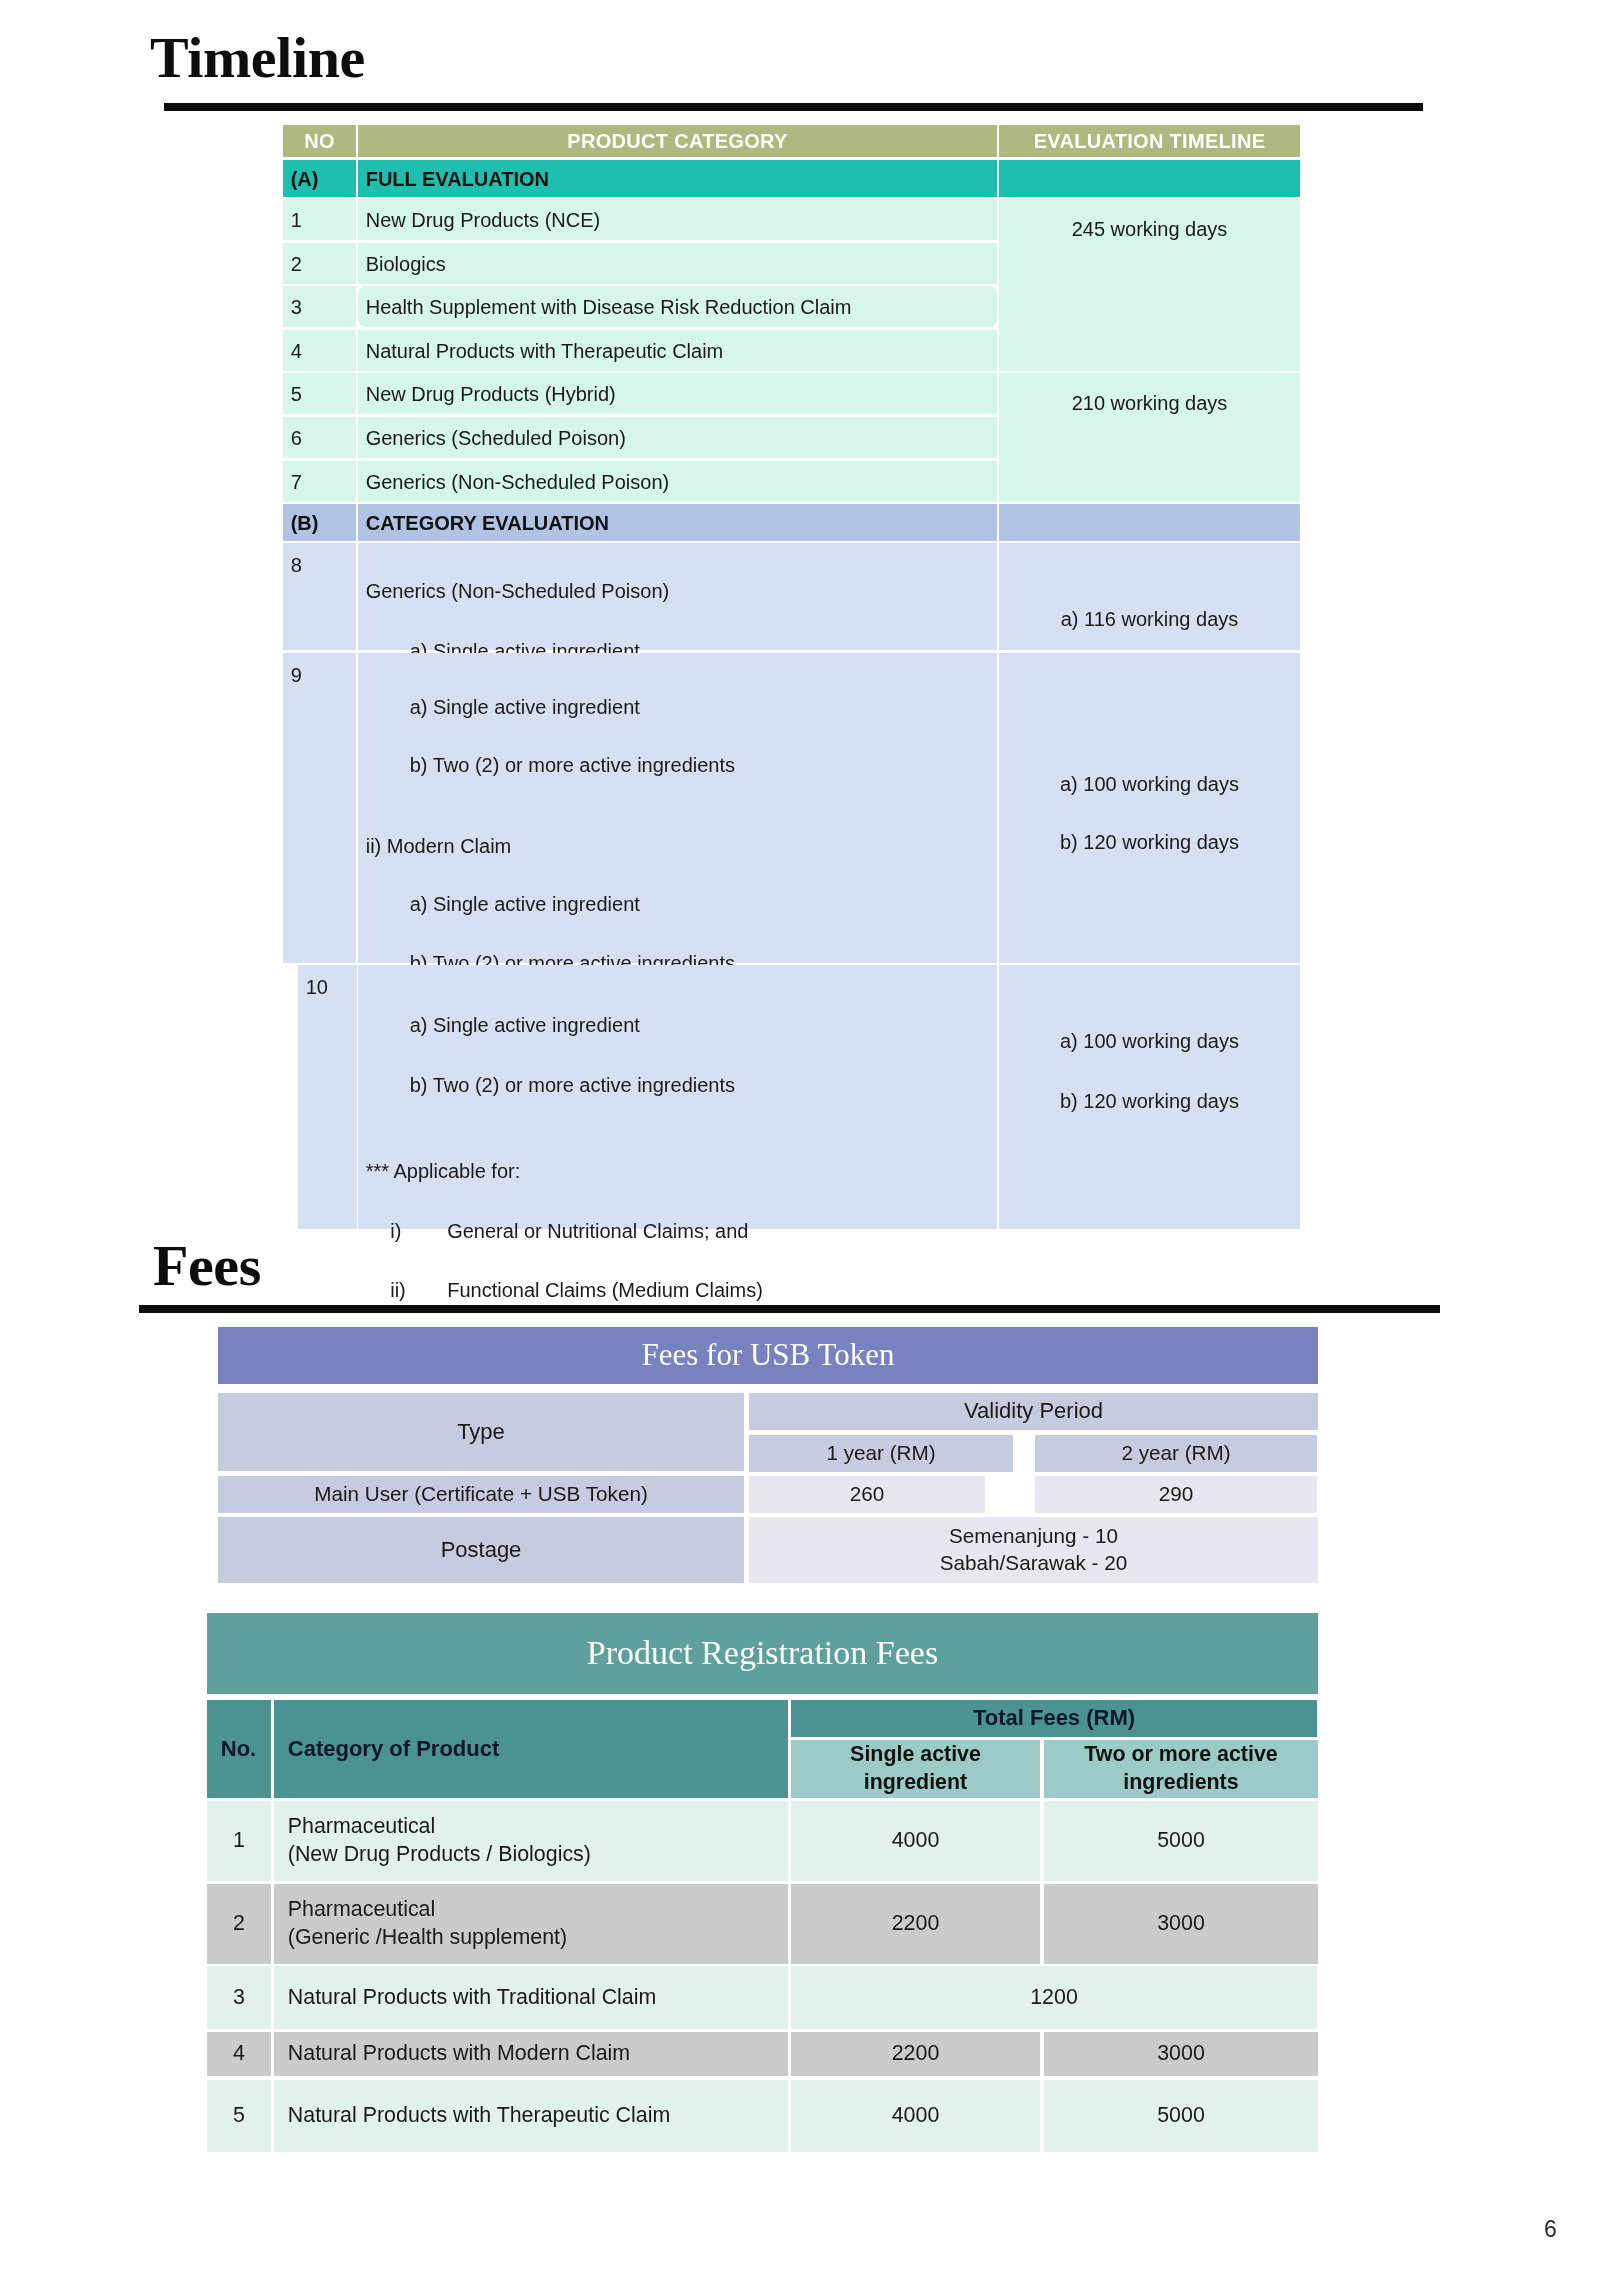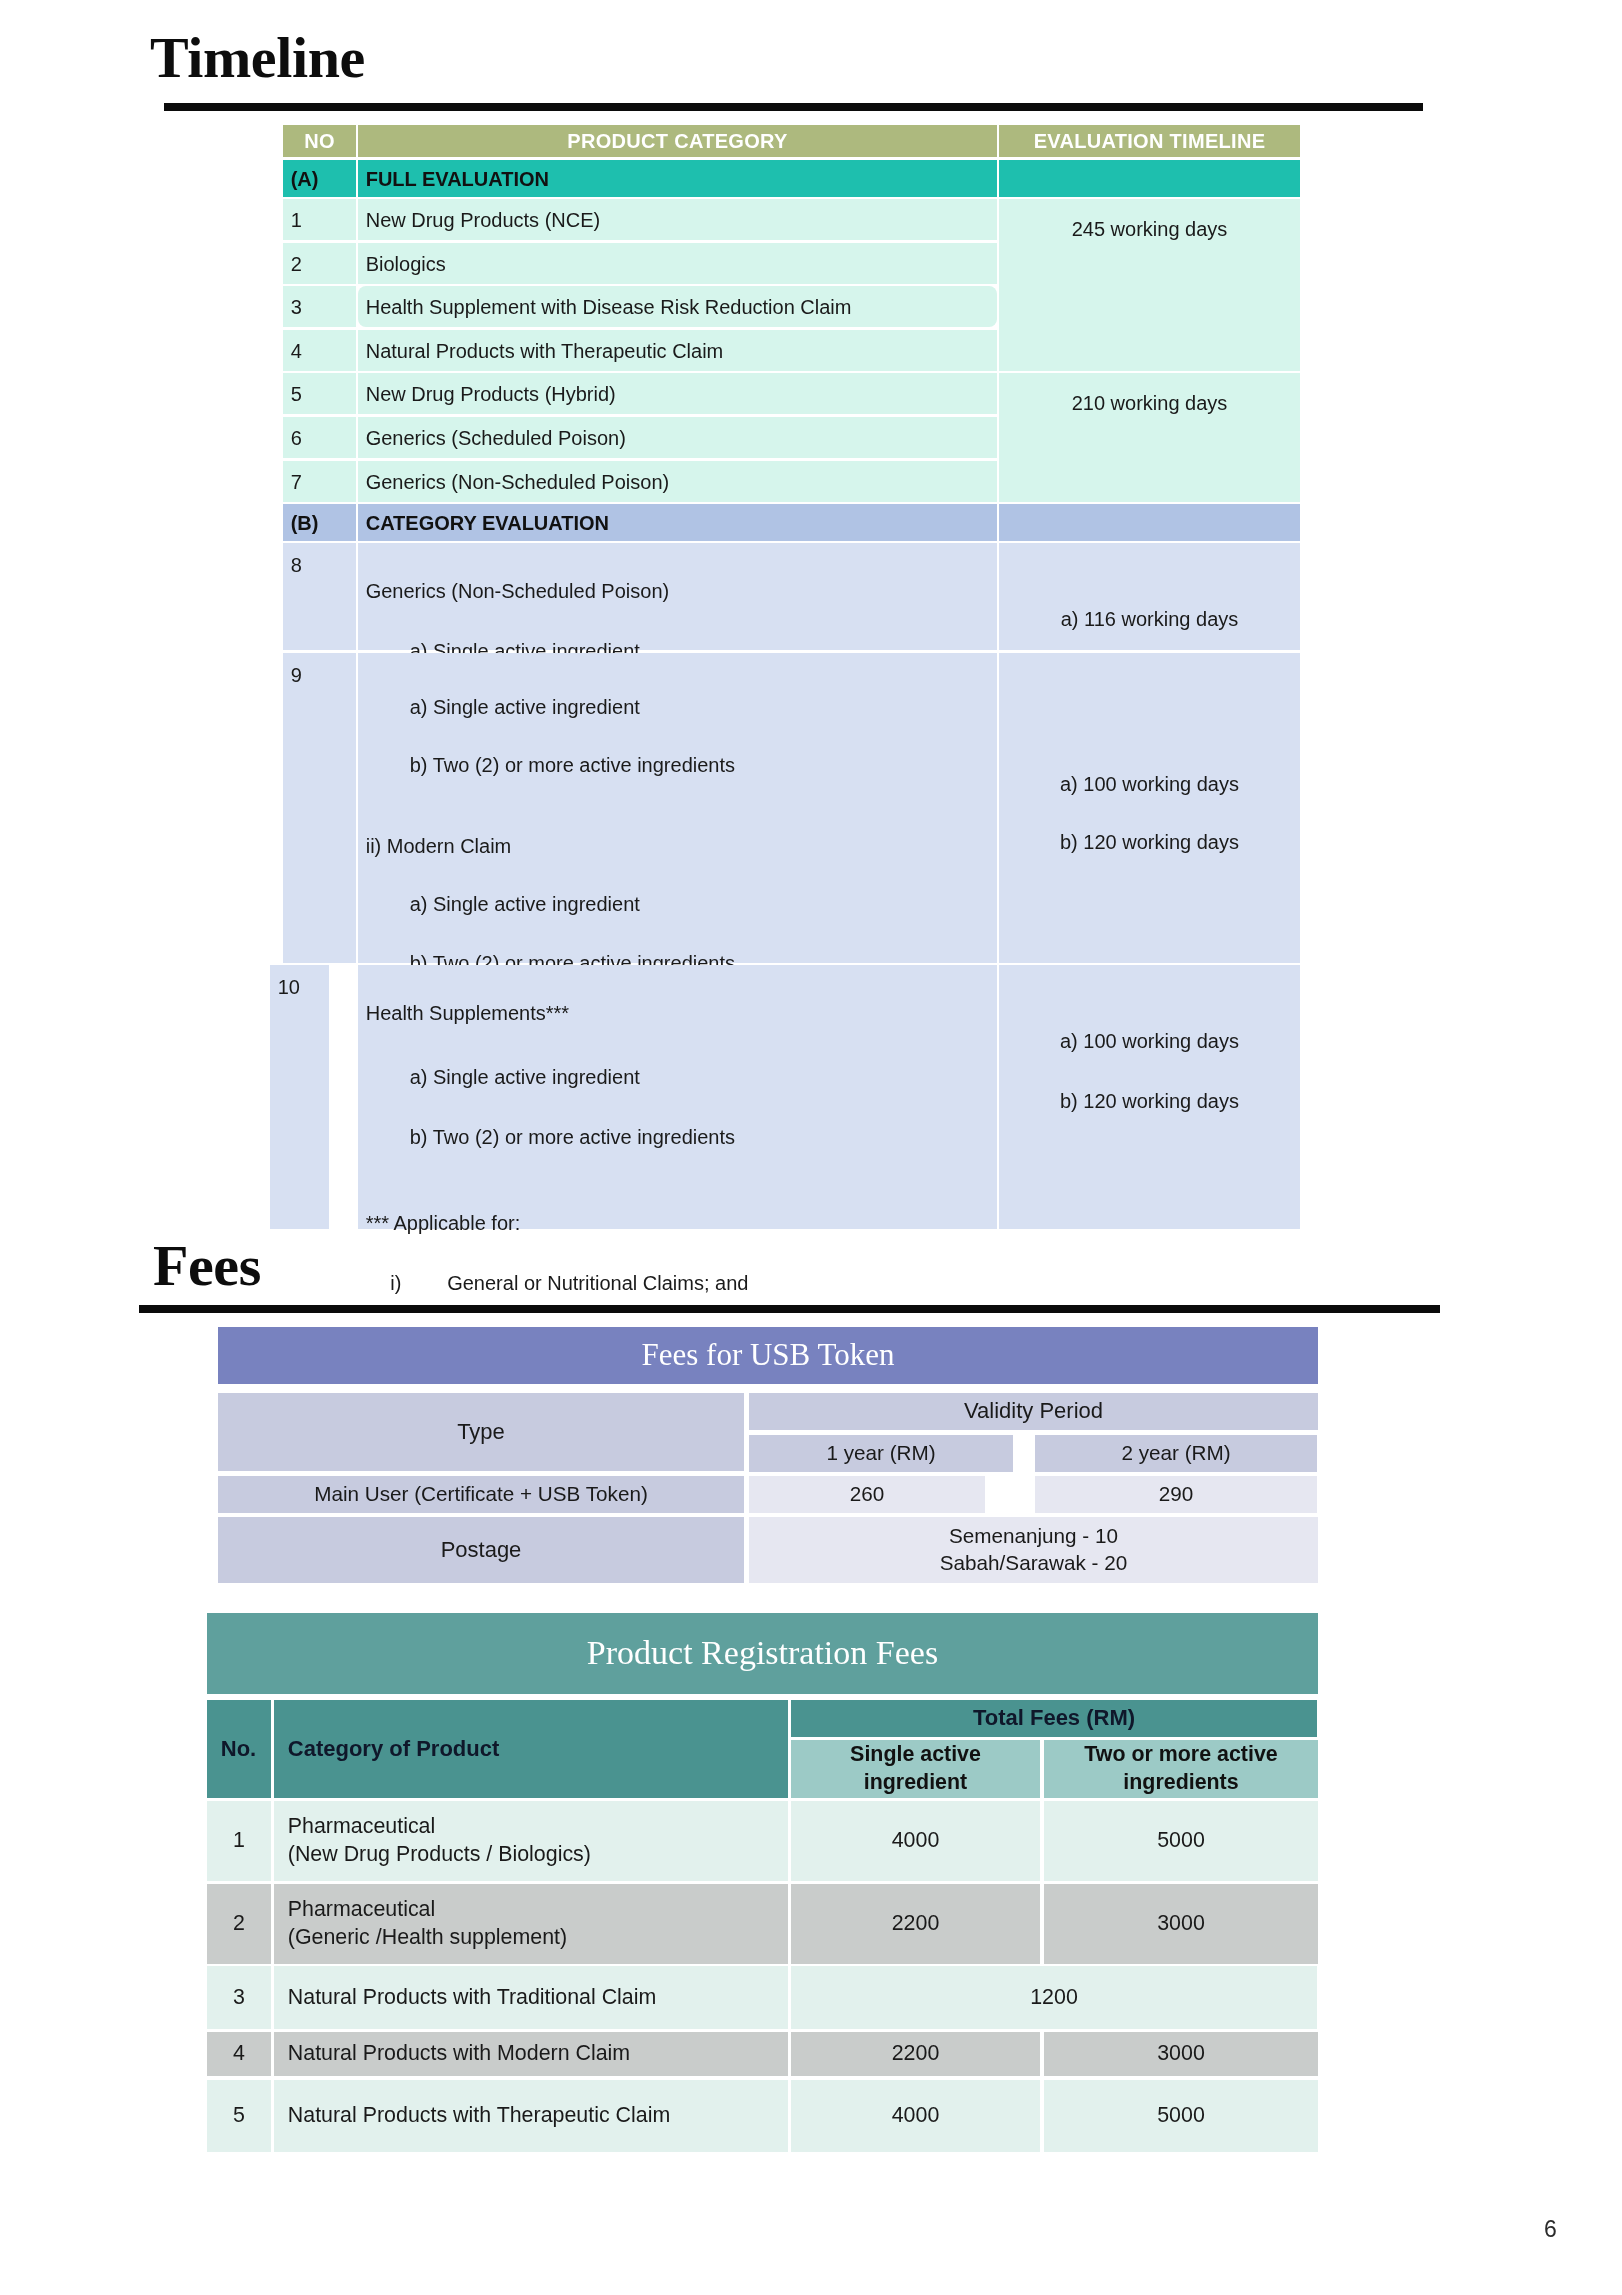--- a/index.html
+++ b/index.html
@@ -150,23 +150,22 @@
   <div style="padding-left:44px; margin-top:6.1px;">a) Single active ingredient</div>
   <div style="padding-left:44px; margin-top:6.1px;">b) Two (2) or more active ingredients</div>
 </div>
 <div class="cell tl-body-b top" style="left:999px; top:653px; width:301px; height:310px; display:block; padding-top:92px; text-align:center;">
   <div style="margin-bottom:6.1px;">a) 100 working days</div>
   <div>b) 120 working days</div>
   <div style="margin-top:99px; margin-bottom:6.1px;">a) 116 working days</div>
   <div>b) 136 working days</div>
 </div>
 
-<div class="cell tl-body-b left top" style="left:270px; top:965px; width:59px; height:264px;">10</div>
+<div class="cell tl-body-b left top" style="left:298px; top:965px; width:59px; height:264px;">10</div>
 <div class="cell tl-body-b top" style="left:358px; top:965px; width:639px; height:264px; display:block; padding-top:9.2px;">
-  <div>Health Supplements***</div>
   <div style="padding-left:44px; margin-top:12.2px;">a) Single active ingredient</div>
   <div style="padding-left:44px; margin-top:7.7px;">b) Two (2) or more active ingredients</div>
   <div style="margin-top:34px;">*** Applicable for:</div>
   <div style="display:flex; margin-top:7.7px; padding-left:24.5px;">
     <span style="width:57px; display:inline-block;">i)</span>
     <span>General or Nutritional Claims; and</span>
   </div>
   <div style="display:flex; margin-top:7.7px; padding-left:24.5px;">
     <span style="width:57px; display:inline-block;">ii)</span>
     <span>Functional Claims (Medium Claims)</span>

